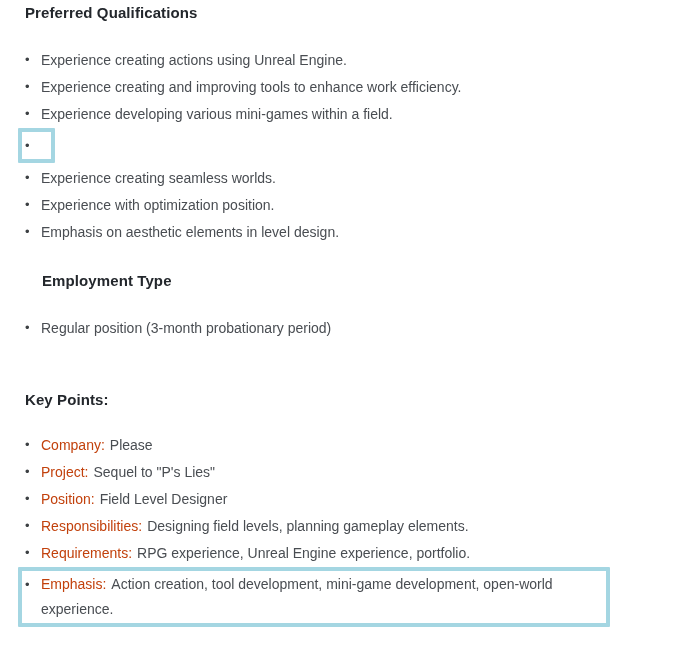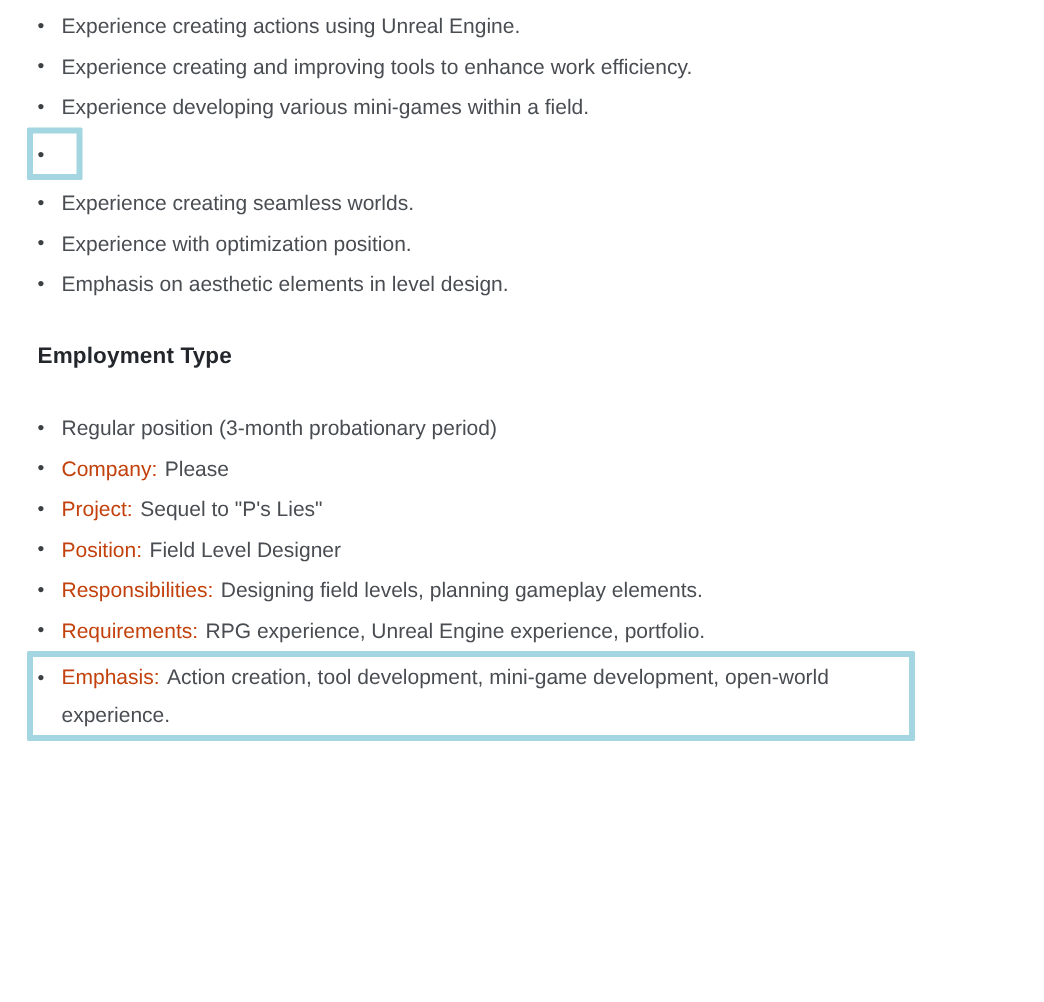--- a/index.html
+++ b/index.html
@@ -19,21 +19,21 @@
   }
   .doc { width: 100%; }
 
   .heading {
     font-size: 15px;
     font-weight: bold;
     color: #23272c;
     margin: 0 0 26px 0;
     letter-spacing: 0.1px;
   }
-  .heading.mt-section { margin-top: 27px; }
+  .heading.mt-section { margin-top: 27px; margin-left: 17px; }
   .heading.mt-large   { margin-top: 50px; margin-bottom: 24px; }
 
   .list { margin: 0; padding: 0; }
 
   .row {
     display: flex;
     align-items: flex-start;
     line-height: 26px;
     margin-bottom: 1px;
     color: #494d52;
@@ -72,20 +72,21 @@
     font-weight: normal;
     color: #c2410c;
     margin-right: 5px;
   }
 </style>
 </head>
 <body>
 
 <div class="doc">
 
+  <div class="heading">Preferred Qualifications</div>
 
   <div class="list">
     <div class="row">
       <span class="dot">•</span>
       <span class="txt">Experience creating actions using Unreal Engine.</span>
     </div>
     <div class="row">
       <span class="dot">•</span>
       <span class="txt">Experience creating and improving tools to enhance work efficiency.</span>
     </div>
@@ -113,20 +114,21 @@
   <div class="heading mt-section">Employment Type</div>
 
   <div class="list">
     <div class="row">
       <span class="dot">•</span>
       <span class="txt">Regular position (3-month probationary period)</span>
     </div>
   </div>
 
 
+  <div class="heading mt-large">Key Points:</div>
 
   <div class="list">
     <div class="row">
       <span class="dot">•</span>
       <span class="txt"><span class="kp-label">Company:</span><span>Please</span></span>
     </div>
     <div class="row">
       <span class="dot">•</span>
       <span class="txt"><span class="kp-label">Project:</span><span>Sequel to "P's Lies"</span></span>
     </div>

